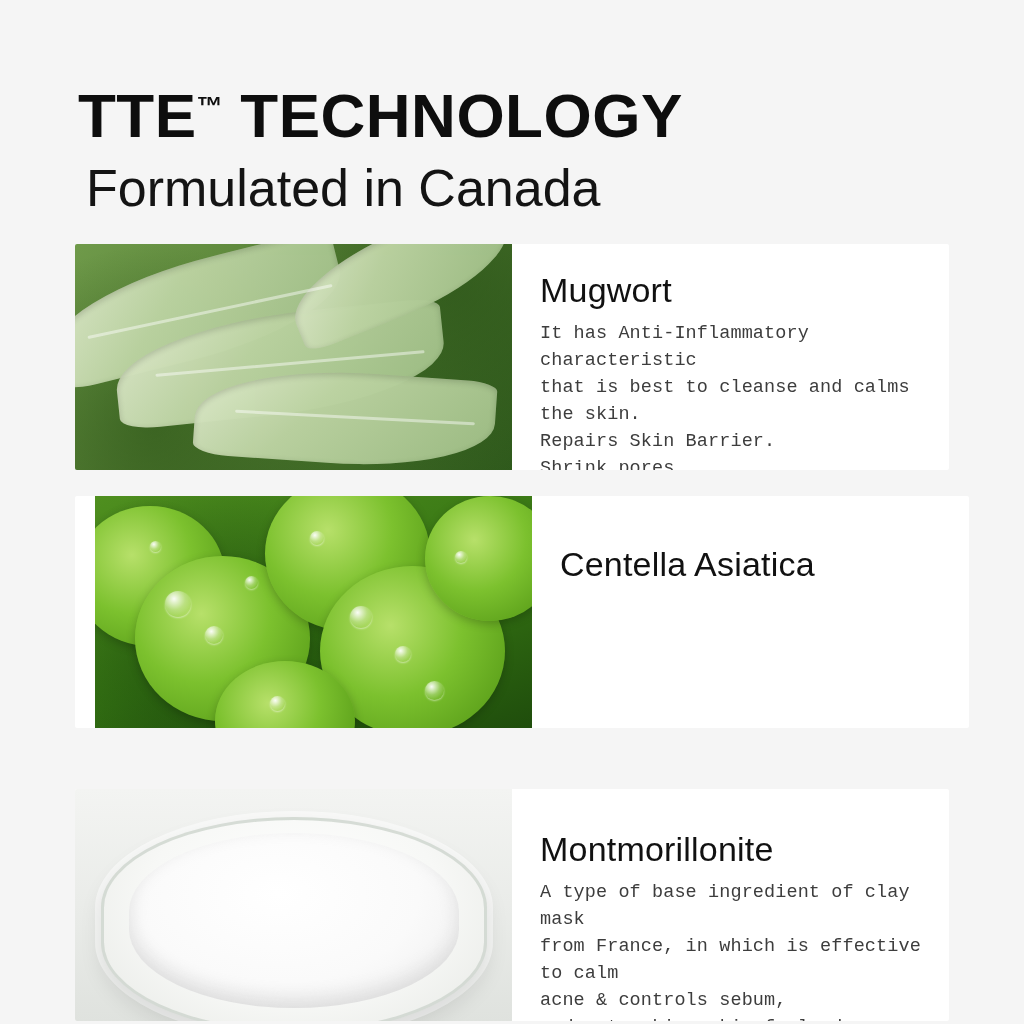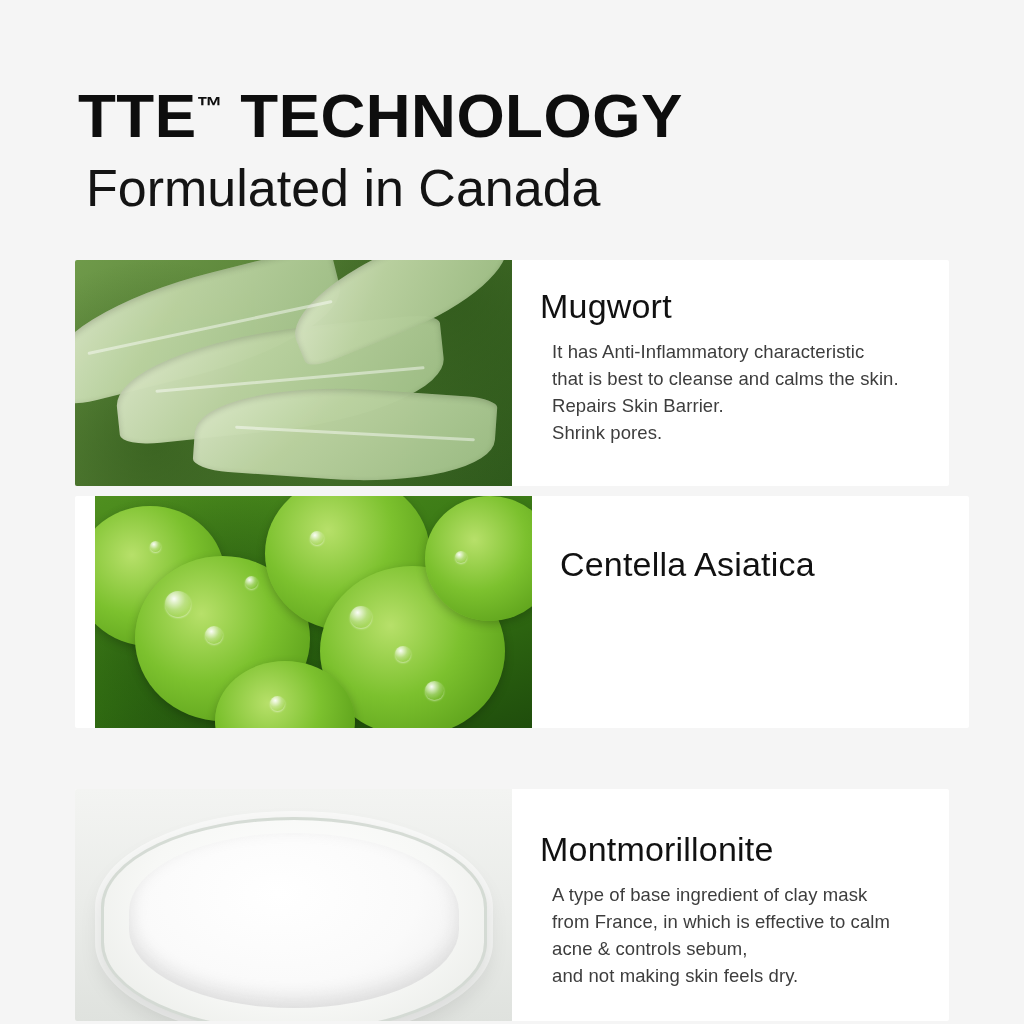--- a/index.html
+++ b/index.html
@@ -57,21 +57,21 @@
   .card {
     position: absolute;
     left: 75px;
     width: 874px;
     background: #ffffff;
     display: flex;
     flex-direction: row;
     overflow: hidden;
     border-radius: 2px;
   }
-  .card-1 { top: 260px;  height: 226px; }
+  .card-1 { top: 244px;  height: 226px; }
   .card-2 { top: 496px;  height: 232px; padding-left: 20px; }
   .card-3 { top: 789px;  height: 232px; }
 
   .card-image {
     width: 437px;
     flex: 0 0 437px;
     position: relative;
     overflow: hidden;
     background: #3a6b22;
   }
@@ -86,23 +86,24 @@
     font-weight: 400;
     color: #111111;
     margin: 0 0 10px 0;
     letter-spacing: 0.2px;
   }
   .ingredient-desc {
     font-size: 18.5px;
     line-height: 27px;
     color: #3d3d3d;
     font-weight: 400;
-    margin: 12px;
+    margin: 0;
     white-space: pre-line;
     letter-spacing: 0.1px;
+    font-family: Liberation Mono, monospace;
   }
   .card-2 .card-body { padding-top: 48px; }
   .card-3 .card-body { padding-top: 40px; }
 
   
   
   .img-mugwort {
     background:
       radial-gradient(circle at 18% 80%, rgba(40,80,20,0.55) 0%, rgba(40,80,20,0) 45%),
       radial-gradient(circle at 85% 15%, rgba(30,70,15,0.5) 0%, rgba(30,70,15,0) 50%),

